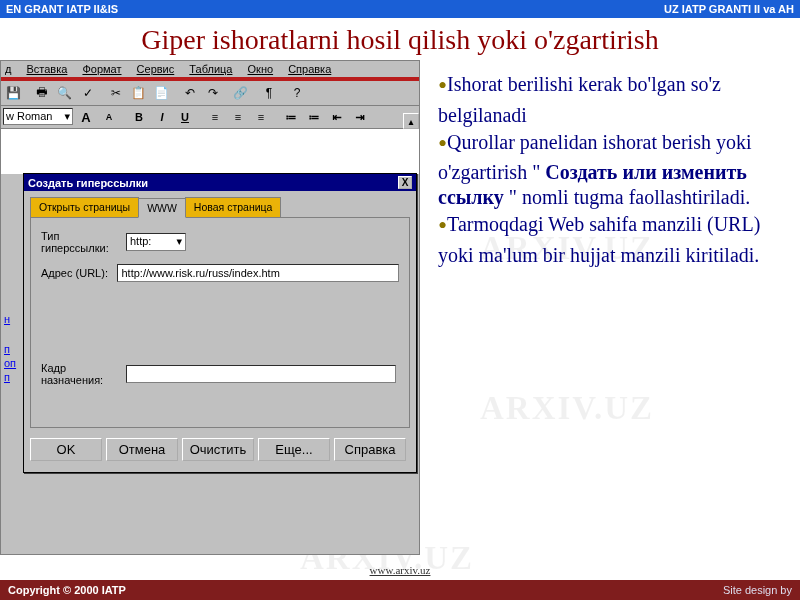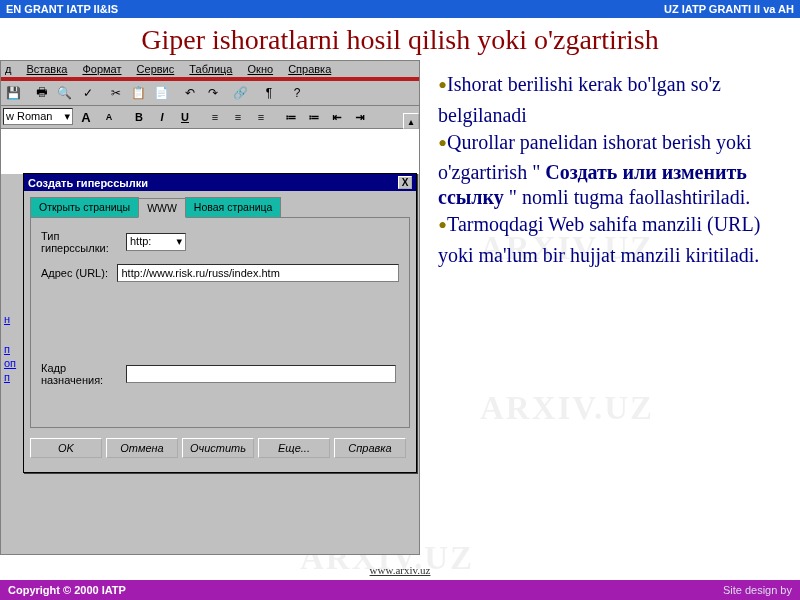--- a/index.html
+++ b/index.html
@@ -173,21 +173,21 @@
 .tab-strip {
 display: flex;
 margin: 6px 6px 0;
 border-bottom: 1px solid #808080;
 font-size: 10.5px;
 }
 .tab {
 padding: 3px 8px;
 border: 1px solid #808080;
 border-bottom: none;
-background: #14b8a6;
+background: #eab308;
 margin-right: -1px;
 }
 .tab.active {
 background: #c0c0c0;
 border-bottom: 1px solid #c0c0c0;
 position: relative;
 top: 1px;
 }
 
 .dialog-body {
@@ -223,23 +223,22 @@
 display: flex;
 justify-content: flex-start;
 gap: 4px;
 padding: 4px 6px 6px;
 }
 .dlg-btn {
 border: 1px outset #fff;
 background: #c0c0c0;
 padding: 3px 0;
 width: 72px;
-font-size: 11px;
+font-size: 13px;
 text-align: center;
-font-style: italic;
 }
 
 
 .right-col {
 flex: 1;
 padding: 10px 24px 0 18px;
 position: relative;
 z-index: 1;
 }
 .bullet-text {
@@ -263,21 +262,21 @@
 color: #333;
 position: absolute;
 bottom: 24px;
 width: 100%;
 text-decoration: underline;
 }
 .bottom-bar {
 position: absolute;
 bottom: 0;
 width: 100%;
-background: #a21caf;
+background: #7f1d1d;
 color: #fff;
 font-size: 11px;
 font-family: Arial, sans-serif;
 display: flex;
 justify-content: space-between;
 padding: 4px 8px;
 font-weight: bold;
 }
 .bottom-bar .design { font-weight: normal; color: #dde; }
 

